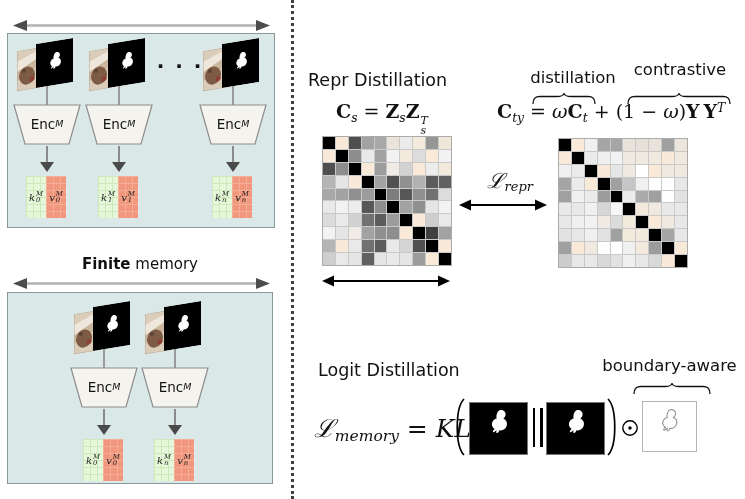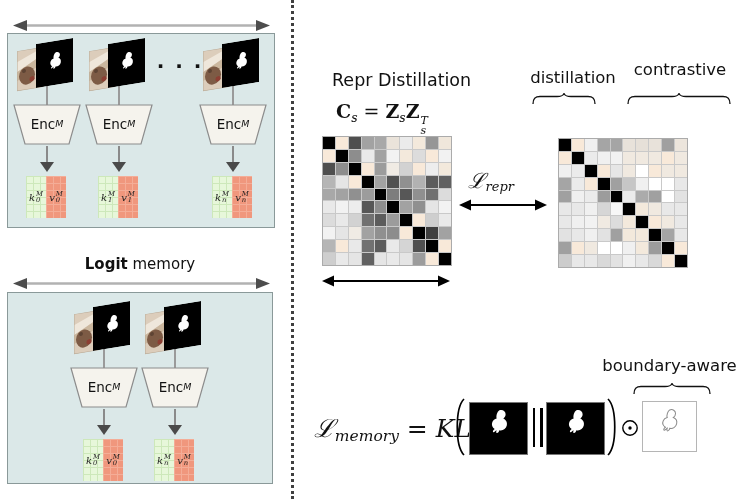--- a/index.html
+++ b/index.html
@@ -228,21 +228,21 @@
             <span class="ss">
               <i>M</i>
               <i>n</i>
             </span>
           </span>
       </div>
     </div>
   </div>
 
   <div class="abs panel-title" style="left:0;top:255px">
-    <b>Logit</b><span> memory</span>
+    <b>Finite</b><span> memory</span>
   </div>
   <svg class="abs" style="left:13px;top:277px" width="257" height="13">
     <line x1="11" y1="6.5" x2="246" y2="6.5" stroke="#b2b2b2" stroke-width="2.5"></line>
     <polygon points="0,6.5 14,1 14,12" fill="#4d4d4d"></polygon>
     <polygon points="257,6.5 243,1 243,12" fill="#4d4d4d"></polygon>
   </svg>
   <div class="abs mem-box" style="left:7px;top:292px;width:264px;height:190px">
     <div class="unit" style="left:62px;top:10px">
       <div class="connector"></div>
       <div class="pair">
@@ -344,34 +344,35 @@
               <i>M</i>
               <i>n</i>
             </span>
           </span>
       </div>
     </div>
   </div>
 
   <div class="abs divider" style="left:291px;top:0;height:499px"></div>
 
-  <div class="abs sec-title" style="left:332px;top:70px">Repr Distillation</div>
+  <div class="abs sec-title" style="left:308px;top:70px">Repr Distillation</div>
   <div class="abs small-label" style="left:517px;top:68px;width:112px">distillation</div>
 
   <div class="abs formula" style="left:336px;top:100px"><b>C</b><sub><i>s</i></sub> = <b>Z</b><sub><i>s</i></sub><b>Z</b><span class="ss st">
         <i>T</i>
         <i>s</i>
       </span></div>
   <div class="abs small-label" style="left:624px;top:60px;width:112px">contrastive</div>
   <svg class="abs" style="left:532px;top:93px" width="64" height="12">
     <path d="M1 11 C1 5.5 3 3.5 8 3.5 L25 3.5 C30 3.5 31 2.5 32 0.5 C33 2.5 34 3.5 39 3.5 L56 3.5 C61 3.5 63 5.5 63 11" fill="none" stroke="#111" stroke-width="1.3"></path>
   </svg>
   <svg class="abs" style="left:627px;top:93px" width="104" height="12">
     <path d="M1 11 C1 5.5 3 3.5 8 3.5 L45 3.5 C50 3.5 51 2.5 52 0.5 C53 2.5 54 3.5 59 3.5 L96 3.5 C101 3.5 103 5.5 103 11" fill="none" stroke="#111" stroke-width="1.3"></path>
   </svg>
+  <div class="abs formula" style="left:497px;top:100px"><b>C</b><sub><i>ty</i></sub> = <i>ω</i><b>C</b><sub><i>t</i></sub> + (1 − <i>ω</i>)<b>Y</b> <b>Y</b><sup><i>T</i></sup></div>
 
   <div class="abs matrix" style="left:322px;top:136px">
       <div style="background: rgb(0, 0, 0);"></div>
       <div style="background: rgb(248, 233, 217);"></div>
       <div style="background: rgb(79, 79, 79);"></div>
       <div style="background: rgb(162, 162, 162);"></div>
       <div style="background: rgb(168, 168, 168);"></div>
       <div style="background: rgb(234, 227, 218);"></div>
       <div style="background: rgb(235, 235, 235);"></div>
       <div style="background: rgb(243, 233, 220);"></div>
@@ -564,33 +565,34 @@
       <div style="background: rgb(232, 232, 232);"></div>
       <div style="background: rgb(217, 217, 217);"></div>
       <div style="background: rgb(226, 226, 226);"></div>
       <div style="background: rgb(240, 240, 240);"></div>
       <div style="background: rgb(232, 232, 232);"></div>
       <div style="background: rgb(217, 217, 217);"></div>
       <div style="background: rgb(248, 233, 217);"></div>
       <div style="background: rgb(0, 0, 0);"></div>
     </div>
 
-  <div class="abs loss" style="left:441px;top:166px;width:100px">ℒ<sub><i>repr</i></sub></div>
+  <div class="abs loss" style="left:460px;top:166px;width:100px">ℒ<sub><i>repr</i></sub></div>
   <svg class="abs" style="left:459px;top:198px" width="88" height="14">
     <line x1="8" y1="7" x2="80" y2="7" stroke="#000" stroke-width="2"></line>
     <polygon points="0,7 12,1.5 12,12.5" fill="#000"></polygon>
     <polygon points="88,7 76,1.5 76,12.5" fill="#000"></polygon>
   </svg>
 
   <svg class="abs" style="left:322px;top:274px" width="128" height="14">
     <line x1="8" y1="7" x2="120" y2="7" stroke="#000" stroke-width="2"></line>
     <polygon points="0,7 12,1.5 12,12.5" fill="#000"></polygon>
     <polygon points="128,7 116,1.5 116,12.5" fill="#000"></polygon>
   </svg>
 
+  <div class="abs sec-title" style="left:318px;top:360px">Logit Distillation</div>
   <div class="abs small-label" style="left:592px;top:356px;width:155px">boundary-aware</div>
   <svg class="abs" style="left:633px;top:383px" width="78" height="12">
     <path d="M1 11 C1 5.5 3 3.5 8 3.5 L32 3.5 C37 3.5 38 2.5 39 0.5 C40 2.5 41 3.5 46 3.5 L70 3.5 C75 3.5 77 5.5 77 11" fill="none" stroke="#111" stroke-width="1.3"></path>
   </svg>
 
   <div class="abs logit-lhs" style="left:314px;top:410px">ℒ<sub><i>memory</i></sub> = <i>KL</i></div>
   <svg class="abs" style="left:452px;top:398px" width="14" height="58">
     <path d="M12 1 C3 10 3 48 12 57" fill="none" stroke="#000" stroke-width="1.7"></path>
   </svg>
   <div class="abs mask-box" style="left:469px;top:402px;width:57px;height:51px">

